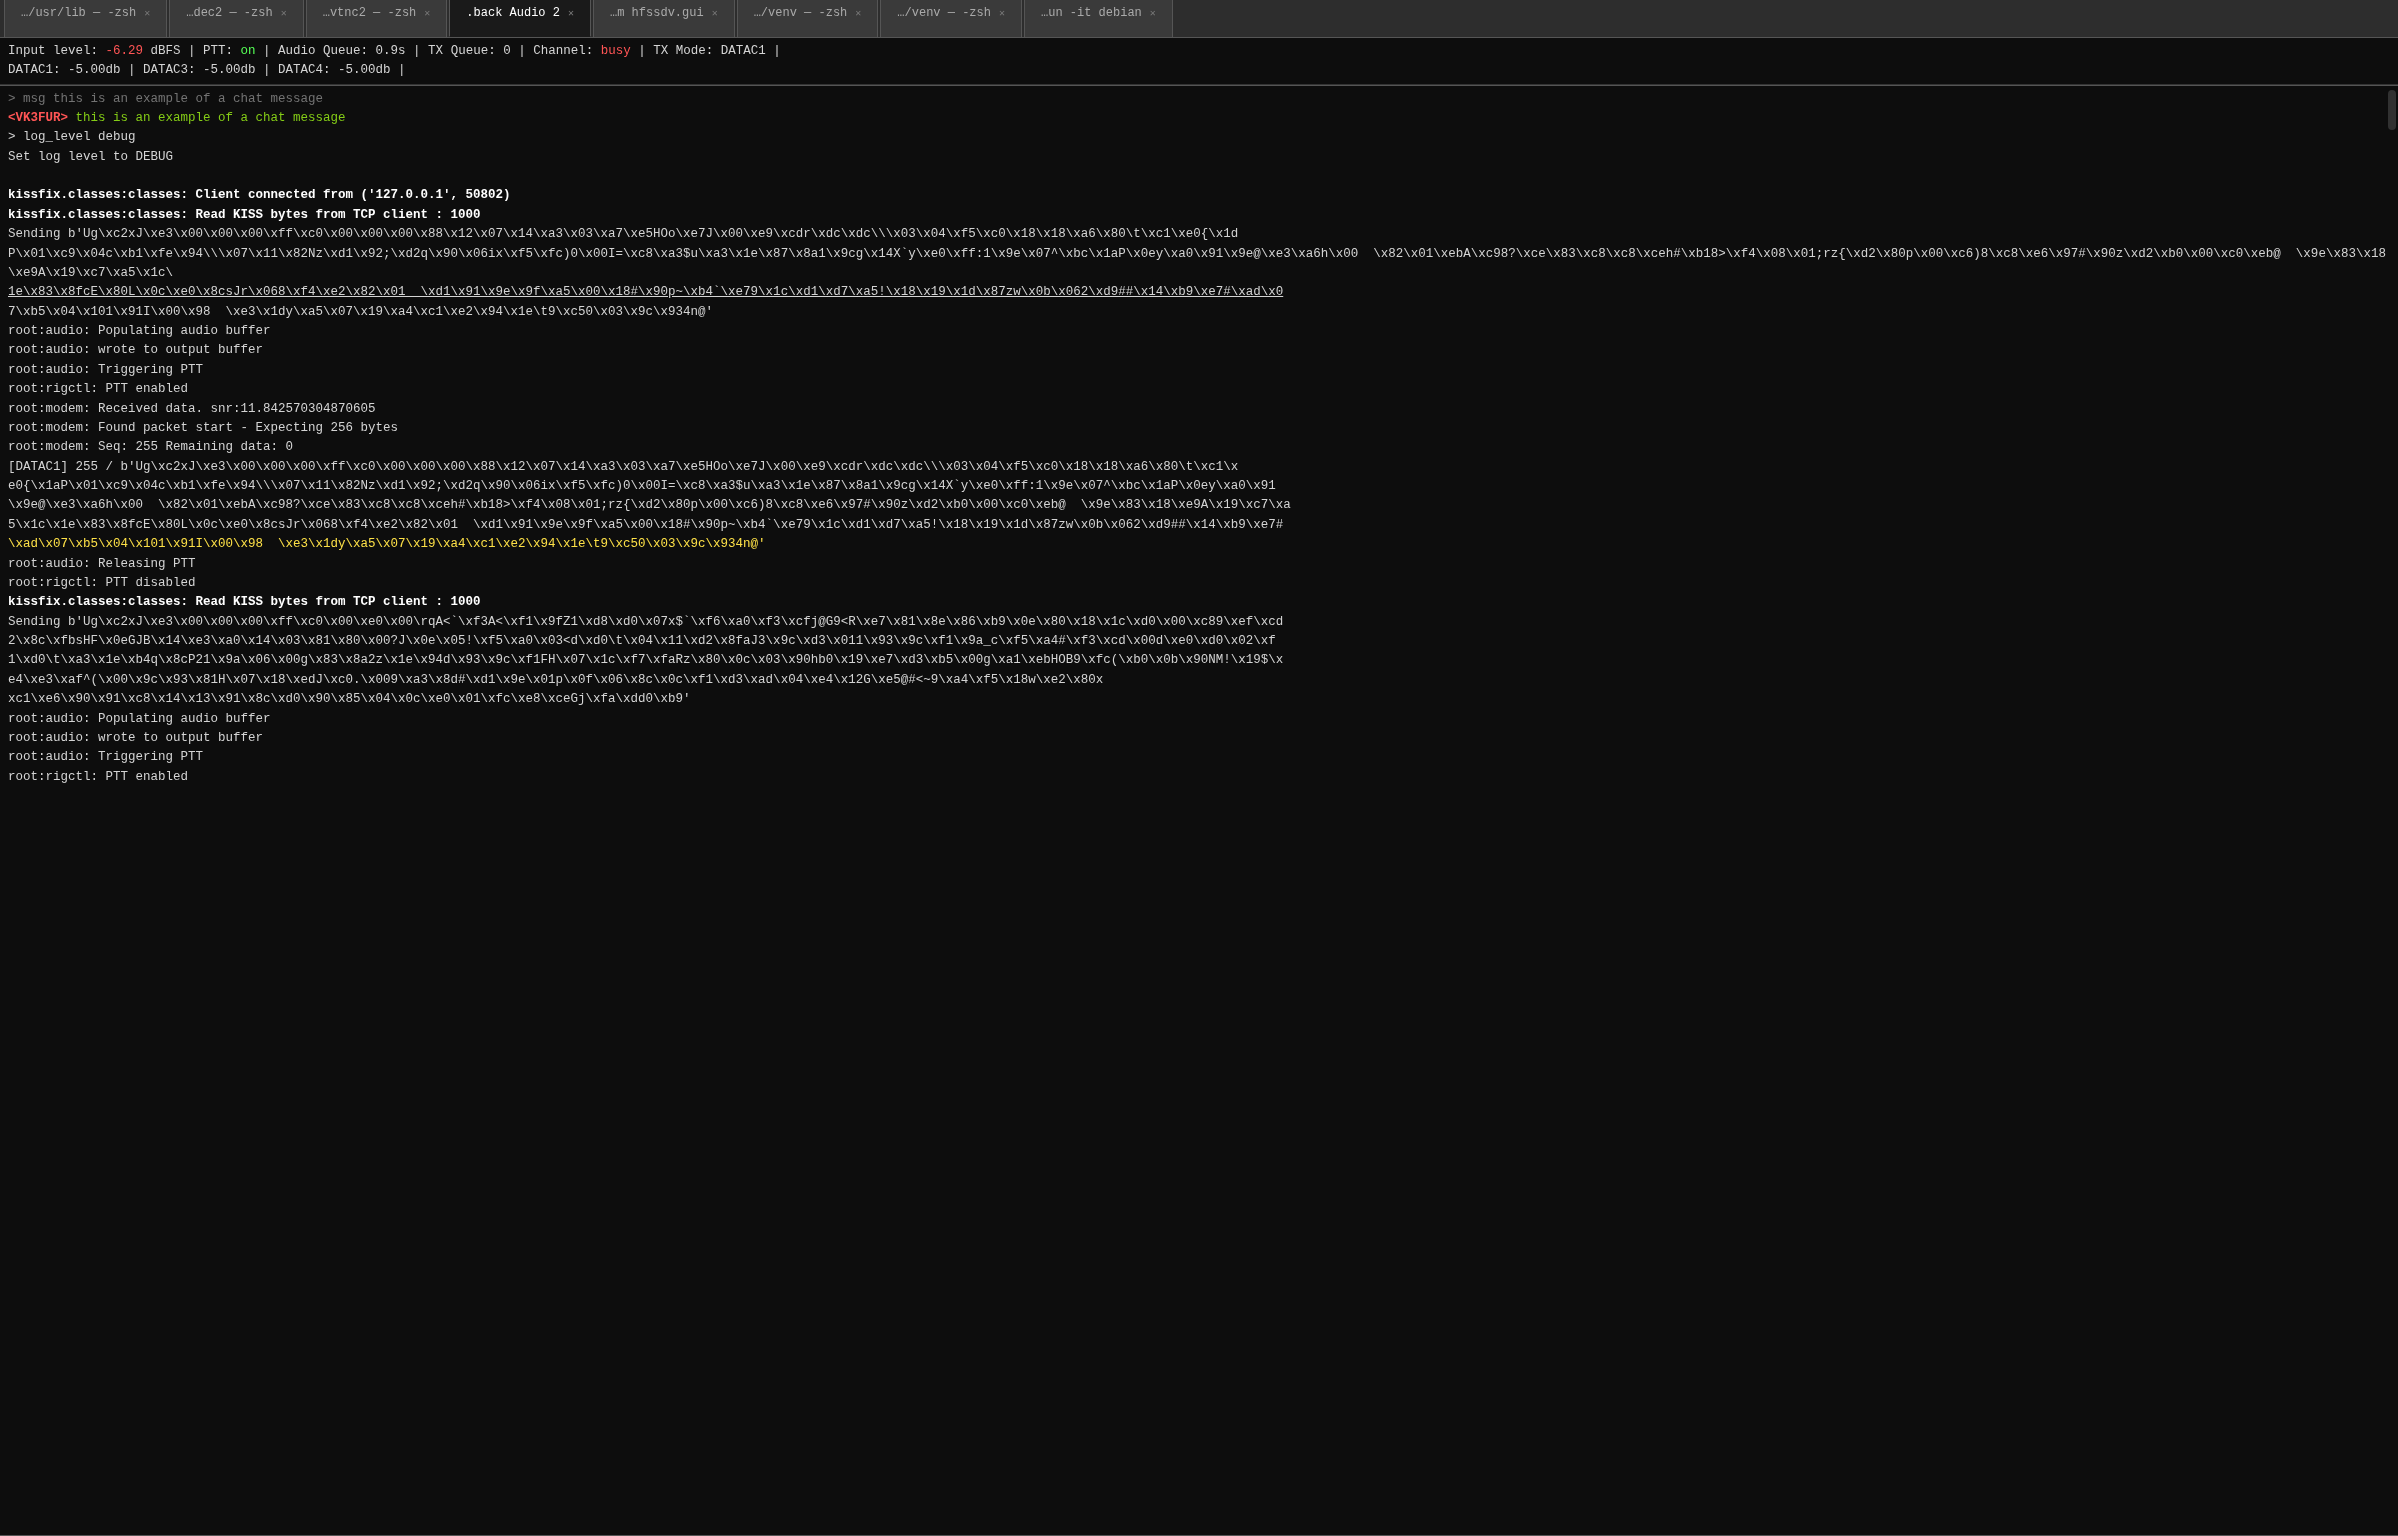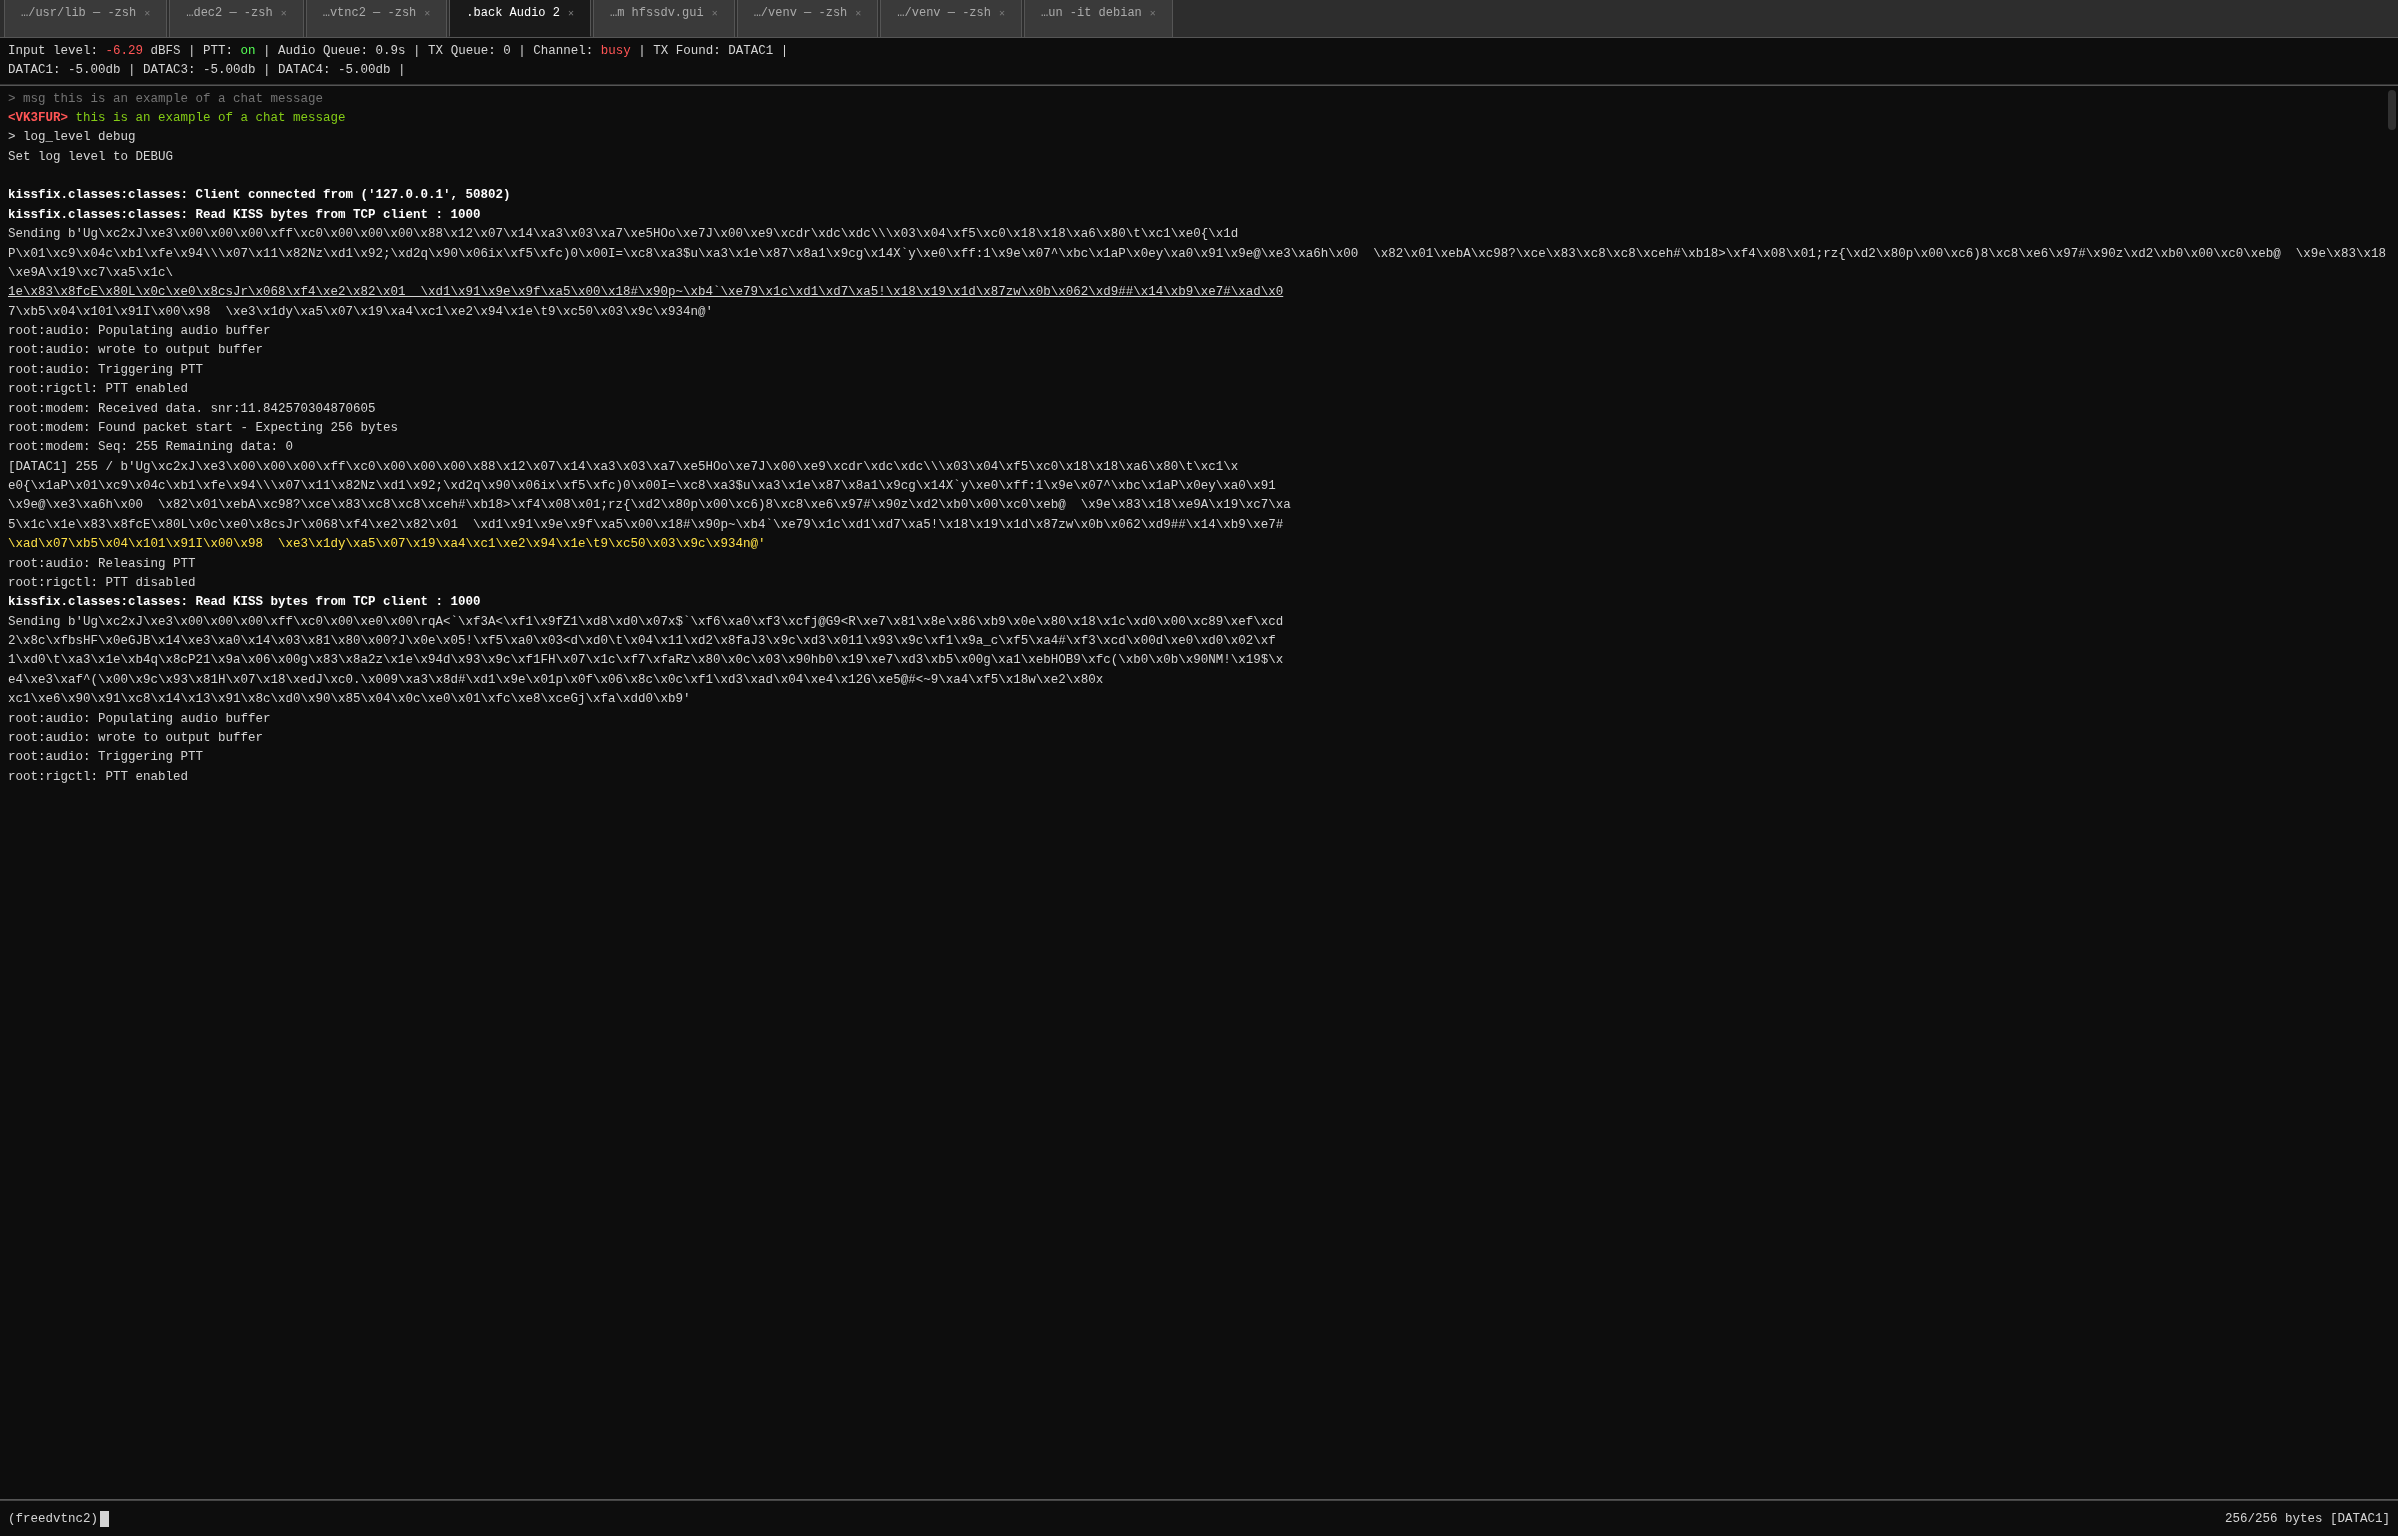--- a/index.html
+++ b/index.html
@@ -208,21 +208,21 @@
         <span class="tab-close">✕</span>
       </div>
       <div class="tab">
         <span>…un -it debian</span>
         <span class="tab-close">✕</span>
       </div>
     </div>
 
   <div class="status-bar">
     <div class="status-line">
-      <span>Input level:  </span><span style="color:#ff5555;">-6.29</span><span> dBFS | PTT:  </span><span style="color:#55ff55;">on</span><span>  | Audio Queue:   0.9s | TX Queue:    0 | Channel:  </span><span style="color:#ff5555;">busy</span><span>  | TX Found: DATAC1 |</span>
+      <span>Input level:  </span><span style="color:#ff5555;">-6.29</span><span> dBFS | PTT:  </span><span style="color:#55ff55;">on</span><span>  | Audio Queue:   0.9s | TX Queue:    0 | Channel:  </span><span style="color:#ff5555;">busy</span><span>  | TX Mode: DATAC1 |</span>
     </div>
     <div class="status-line">
       <span>DATAC1:  </span><span>-5.00db</span><span> | DATAC3:  </span><span>-5.00db</span><span> | DATAC4:  </span><span>-5.00db</span><span> |</span>
     </div>
   </div>
 
   <div style="height:1px;background:#555;flex-shrink:0;"></div>
 
   <div class="terminal-content">
     <div class="terminal-text" id="terminal-output"><span style="color:#737373;">&gt; msg this is an example of a chat message</span>
@@ -259,19 +259,14 @@
 <span style="color:#d4d4d4;">root:audio: Populating audio buffer</span>
 <span style="color:#d4d4d4;">root:audio: wrote to output buffer</span>
 <span style="color:#d4d4d4;">root:audio: Triggering PTT</span>
 <span style="color:#d4d4d4;">root:rigctl: PTT enabled</span>
 </div>
     <div class="scrollbar-right"></div>
   </div>
 
   <div style="height:1px;background:#555;flex-shrink:0;"></div>
 
-  <div class="bottom-bar">
-    <span style="color:#d4d4d4;font-size:12.5px;">(freedvtnc2)</span>
-    <span class="cursor-block"></span>
-    <span class="byte-counter">256/256 bytes [DATAC1]</span>
-  </div>
 
 </div>
 
 </body></html>

